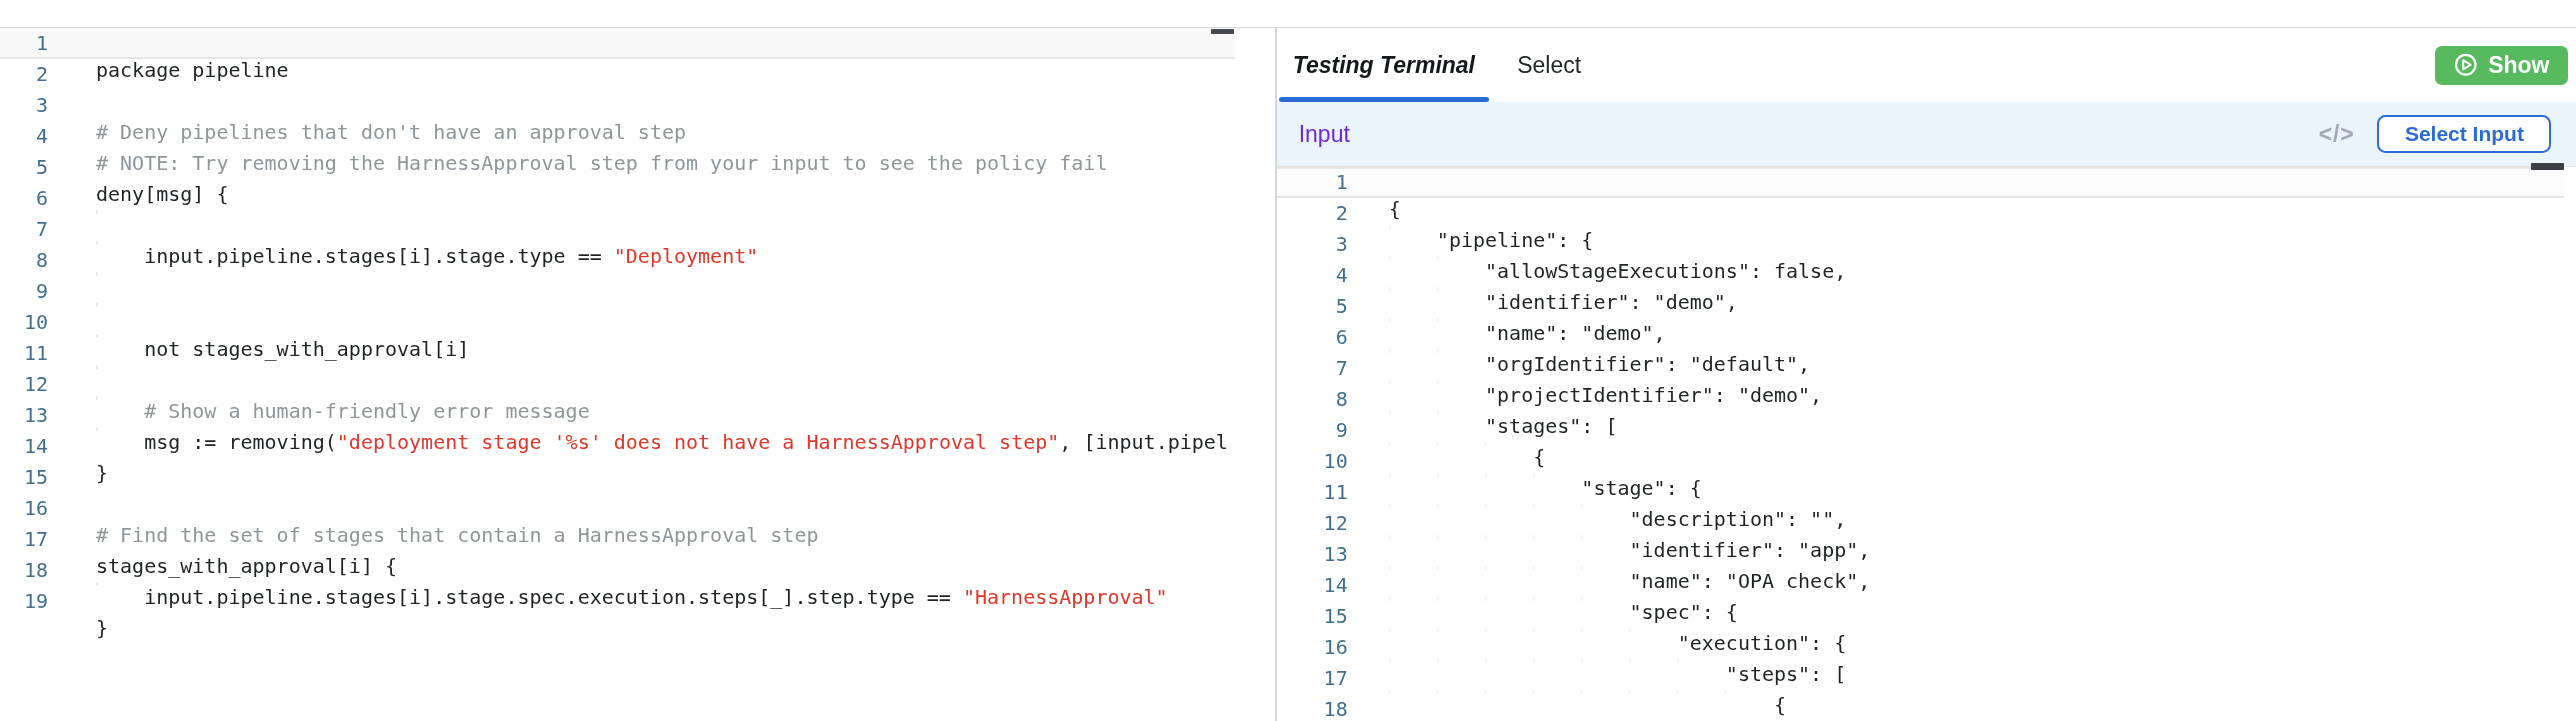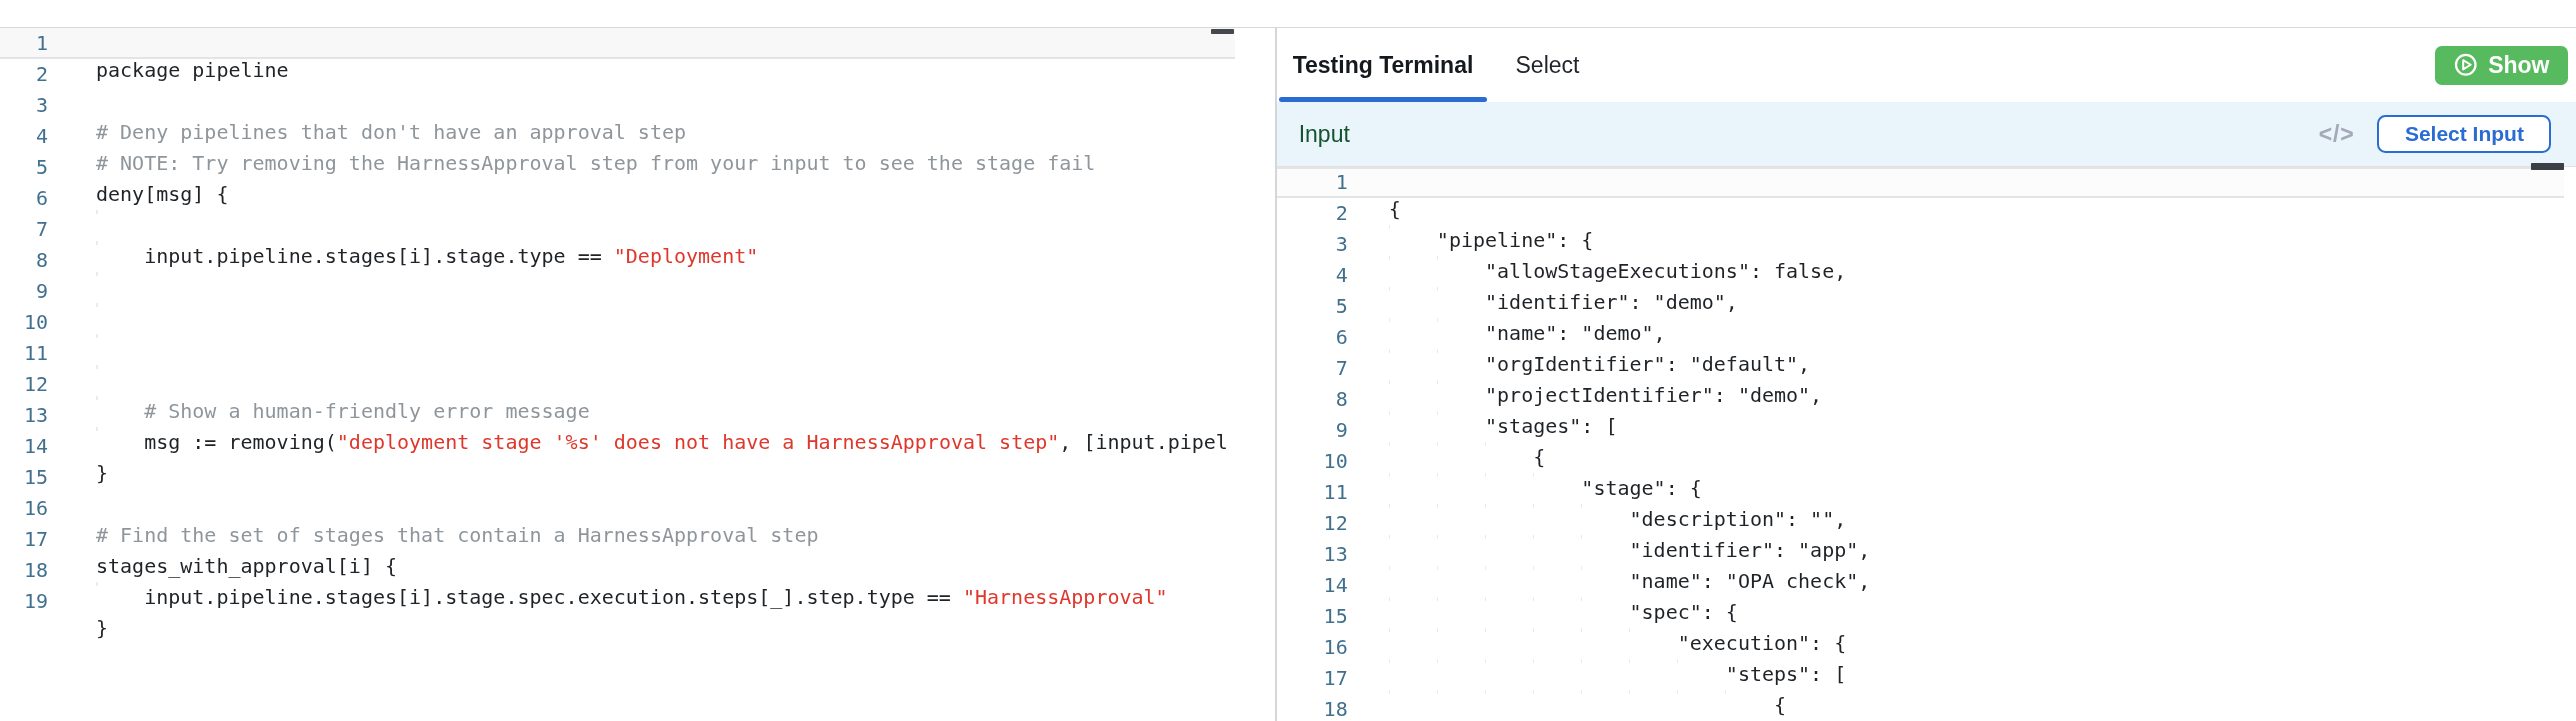--- a/index.html
+++ b/index.html
@@ -37,57 +37,57 @@
   .cur.cur-b::after{content:"";position:absolute;left:0;right:0;bottom:0;height:1.7px;background:#e4e4e4;}
   .cur.cur-tb{background:#fcfcfc;}
   .cur.cur-tb::before{content:"";position:absolute;left:0;right:0;top:0;height:1.7px;background:#e4e4e4;}
   .cur.cur-tb::after{content:"";position:absolute;left:0;right:0;bottom:0;height:1.7px;background:#e4e4e4;}
 
   
   .right-pane{flex:1;display:flex;flex-direction:column;min-width:0;background:#fff;}
   .panel-header{height:74px;flex:none;display:flex;align-items:stretch;padding-right:8.5px;}
   .tabs{display:flex;gap:10.2px;}
   .tab{display:flex;align-items:center;padding:0 16px;font-size:23px;color:#22262b;position:relative;cursor:pointer;}
-  .tab.active{font-weight:700;color:#15181c;}
+  .tab.active{font-weight:700;color:#15181c;font-style:italic;}
   .tab.active::after{content:"";position:absolute;left:2.5px;right:2.5px;bottom:0;height:5.1px;border-radius:3.4px;background:var(--accent);}
   .flex-spacer{flex:1;}
   .test-btn{align-self:center;height:39px;display:flex;align-items:center;gap:9.3px;
     padding:0 18px;border:none;border-radius:6.8px;background:var(--green);color:#fff;
     font-size:23px;font-weight:600;font-family:inherit;cursor:pointer;}
   .test-icon{display:flex;align-items:center;}
   .input-bar{height:65px;flex:none;display:flex;align-items:center;
     padding:0 24.6px 0 22px;background:#e9f5fb;border-bottom:1.7px solid #dee2e5;}
-  .input-title{font-size:23px;color:#14532d;}
+  .input-title{font-size:23px;color:#6d28d9;}
   .code-icon{font-size:23px;font-weight:700;color:#a5a8b7;letter-spacing:0.8px;margin-right:23px;cursor:pointer;}
   .select-input-btn{height:38px;padding:0 25.5px;display:flex;align-items:center;
     border:2.1px solid var(--accent);border-radius:8.5px;background:#fff;color:var(--accent);
     font-size:21px;font-weight:600;font-family:inherit;cursor:pointer;}
   .json-wrap{flex:1;position:relative;min-height:0;}
   #right-editor{position:absolute;top:0;left:0;bottom:0;right:12px;overflow:hidden;}
   .dash-right{top:-4.2px;right:12px;width:33px;height:7.6px;background:#3c4046;z-index:3;}
 </style>
 </head>
 <body>
 
 <div class="app">
   <div class="top-strip"></div>
   <div class="main">
 
     <section class="left-pane">
       <div class="editor" id="left-editor">
           <div class="cline cur cur-b"><span class="num">1</span><span class="code"><span class="tk-c">package pipeline</span></span></div>
           <div class="cline"><span class="num">2</span><span class="code"></span></div>
           <div class="cline"><span class="num">3</span><span class="code"><span class="tk-m"># Deny pipelines that don't have an approval step</span></span></div>
-          <div class="cline"><span class="num">4</span><span class="code"><span class="tk-m"># NOTE: Try removing the HarnessApproval step from your input to see the stage fail</span></span></div>
+          <div class="cline"><span class="num">4</span><span class="code"><span class="tk-m"># NOTE: Try removing the HarnessApproval step from your input to see the policy fail</span></span></div>
           <div class="cline"><span class="num">5</span><span class="code"><span class="tk-c">deny[msg] {</span></span></div>
           <div class="cline"><span class="num">6</span><span class="code"><i class="guide" style="left: 0px;"></i></span></div>
           <div class="cline"><span class="num">7</span><span class="code"><i class="guide" style="left: 0px;"></i><span class="tk-c">    input.pipeline.stages[i].stage.type == </span><span class="tk-s">"Deployment"</span></span></div>
           <div class="cline"><span class="num">8</span><span class="code"><i class="guide" style="left: 0px;"></i></span></div>
           <div class="cline"><span class="num">9</span><span class="code"><i class="guide" style="left: 0px;"></i></span></div>
-          <div class="cline"><span class="num">10</span><span class="code"><i class="guide" style="left: 0px;"></i></span></div>
+          <div class="cline"><span class="num">10</span><span class="code"><i class="guide" style="left: 0px;"></i><span class="tk-c">    not stages_with_approval[i]</span></span></div>
           <div class="cline"><span class="num">11</span><span class="code"><i class="guide" style="left: 0px;"></i></span></div>
           <div class="cline"><span class="num">12</span><span class="code"><i class="guide" style="left: 0px;"></i><span class="tk-m">    # Show a human-friendly error message</span></span></div>
           <div class="cline"><span class="num">13</span><span class="code"><i class="guide" style="left: 0px;"></i><span class="tk-c">    msg := removing(</span><span class="tk-s">"deployment stage '%s' does not have a HarnessApproval step"</span><span class="tk-c">, [input.pipel</span></span></div>
           <div class="cline"><span class="num">14</span><span class="code"><span class="tk-c">}</span></span></div>
           <div class="cline"><span class="num">15</span><span class="code"></span></div>
           <div class="cline"><span class="num">16</span><span class="code"><span class="tk-m"># Find the set of stages that contain a HarnessApproval step</span></span></div>
           <div class="cline"><span class="num">17</span><span class="code"><span class="tk-c">stages_with_approval[i] {</span></span></div>
           <div class="cline"><span class="num">18</span><span class="code"><i class="guide" style="left: 0px;"></i><span class="tk-c">    input.pipeline.stages[i].stage.spec.execution.steps[_].step.type == </span><span class="tk-s">"HarnessApproval"</span></span></div>
           <div class="cline"><span class="num">19</span><span class="code"><span class="tk-c">}</span></span></div>
         </div>

